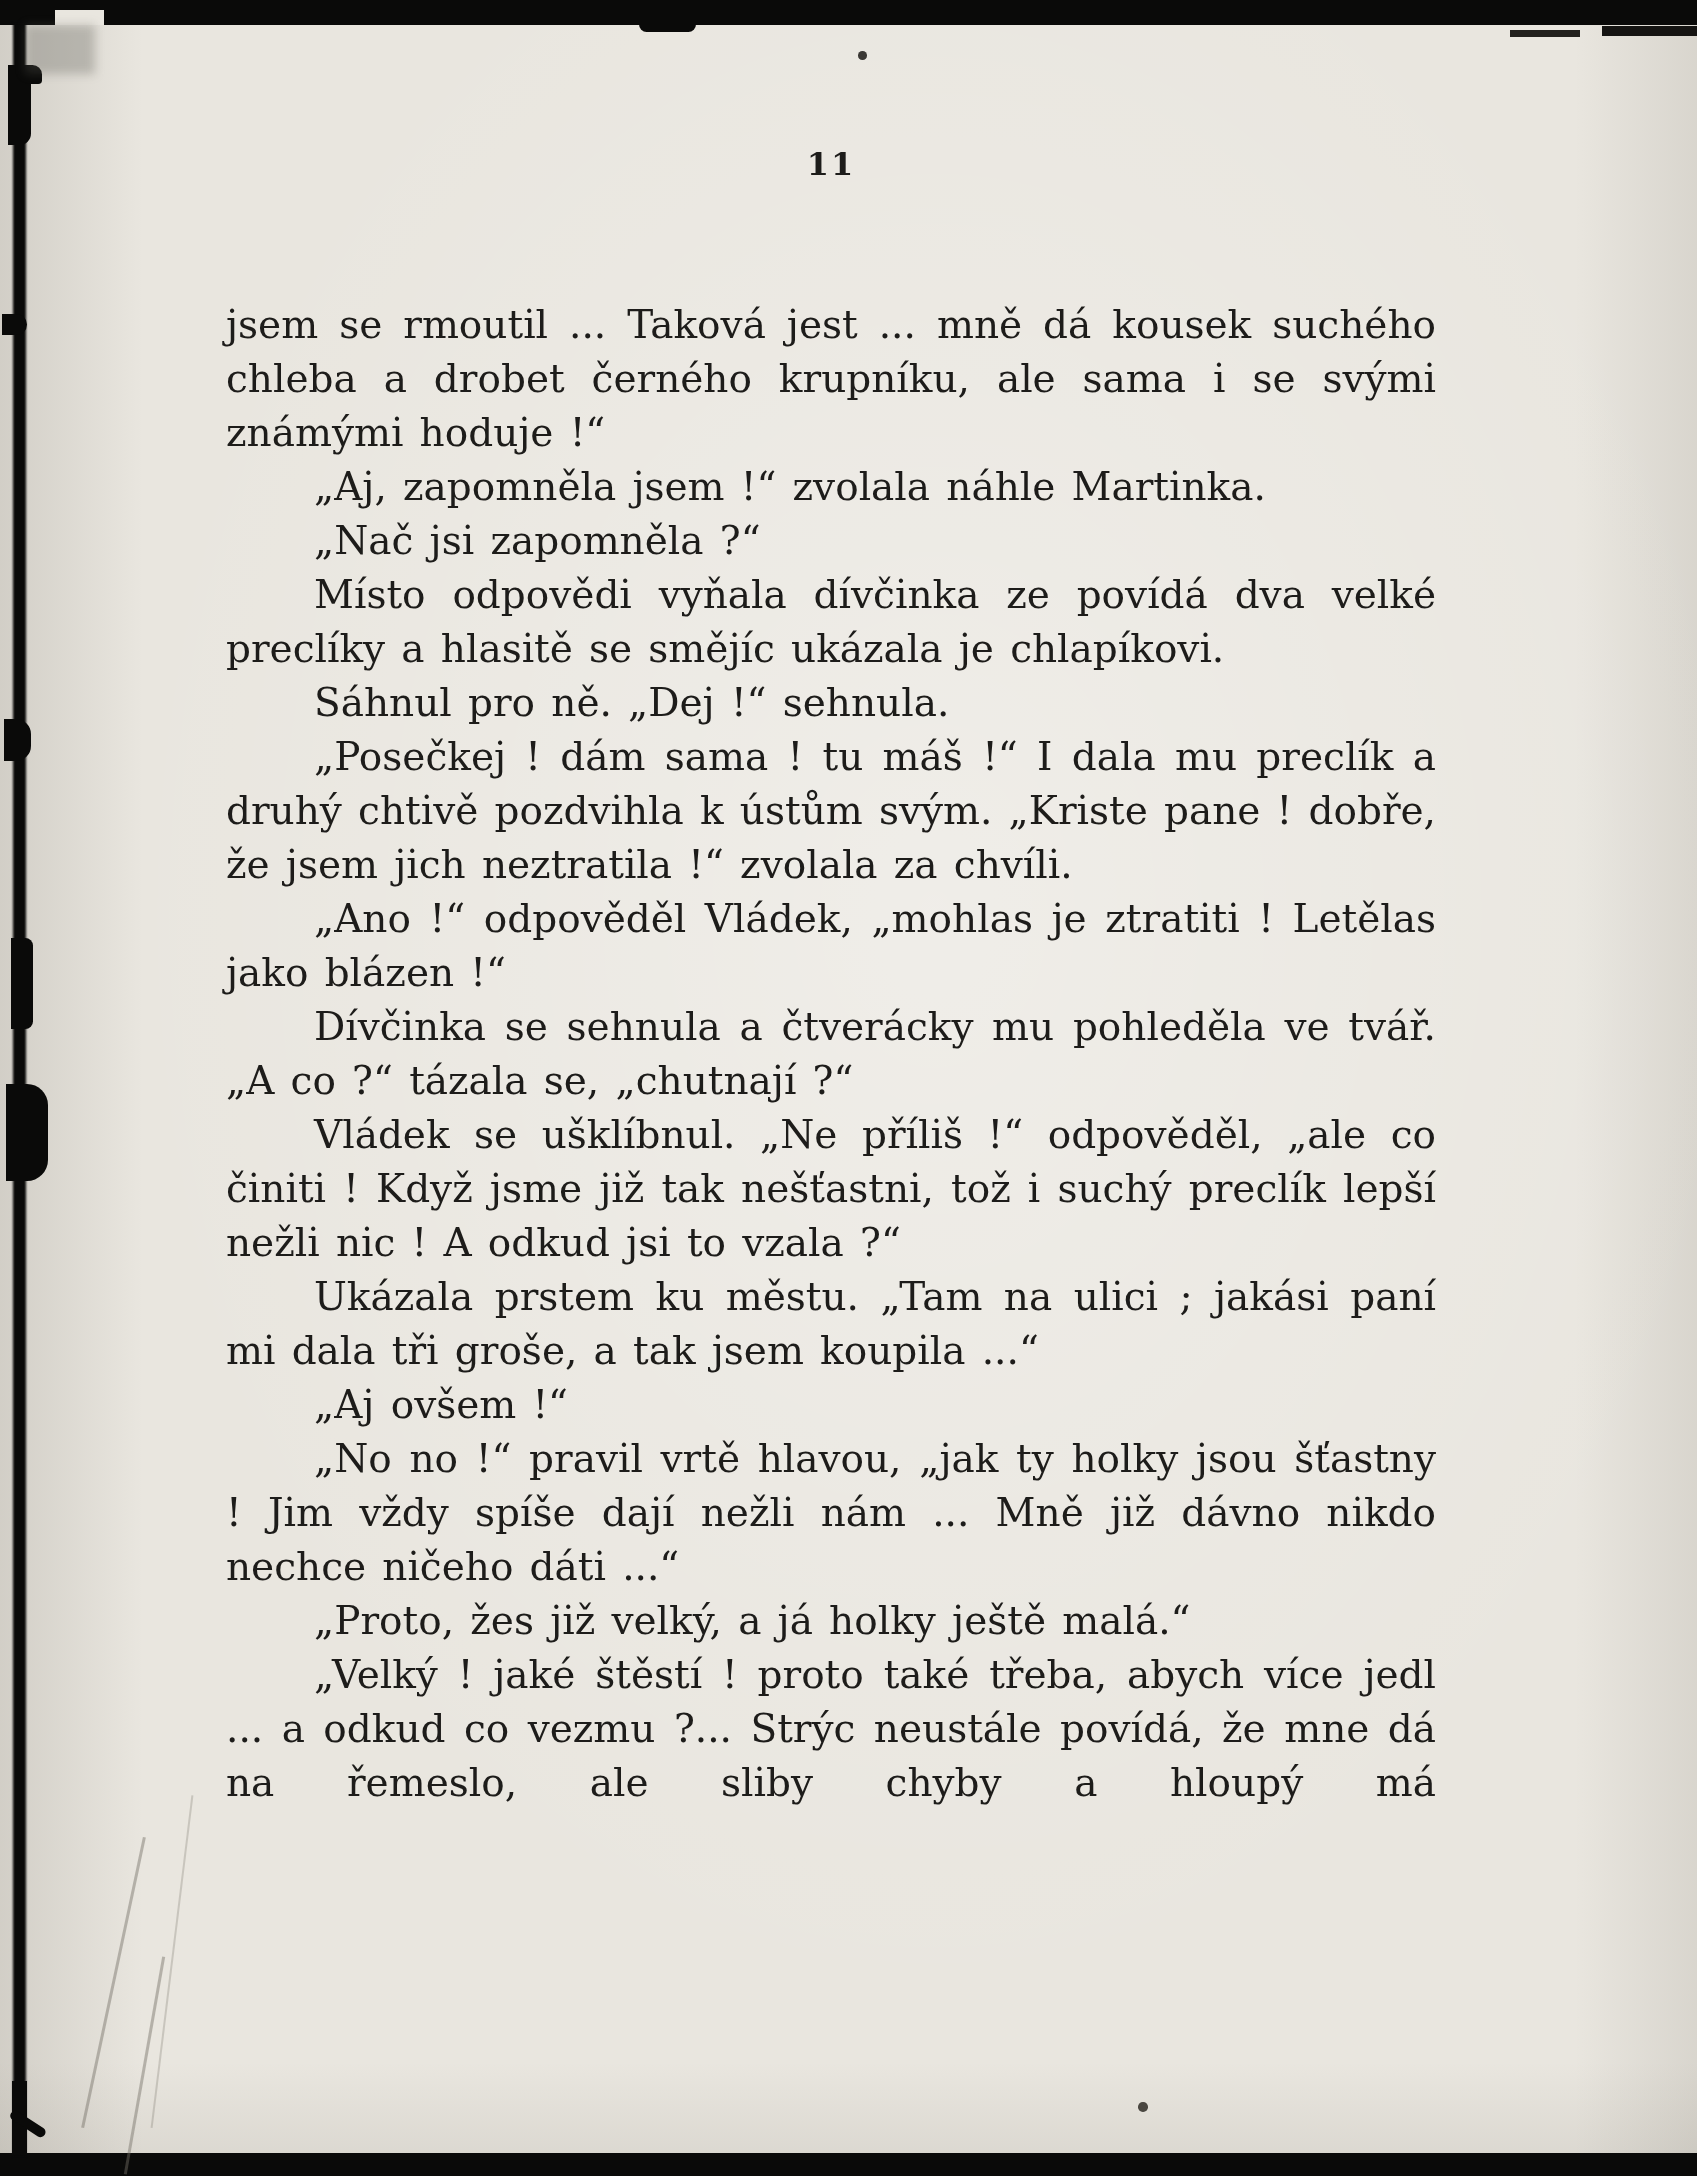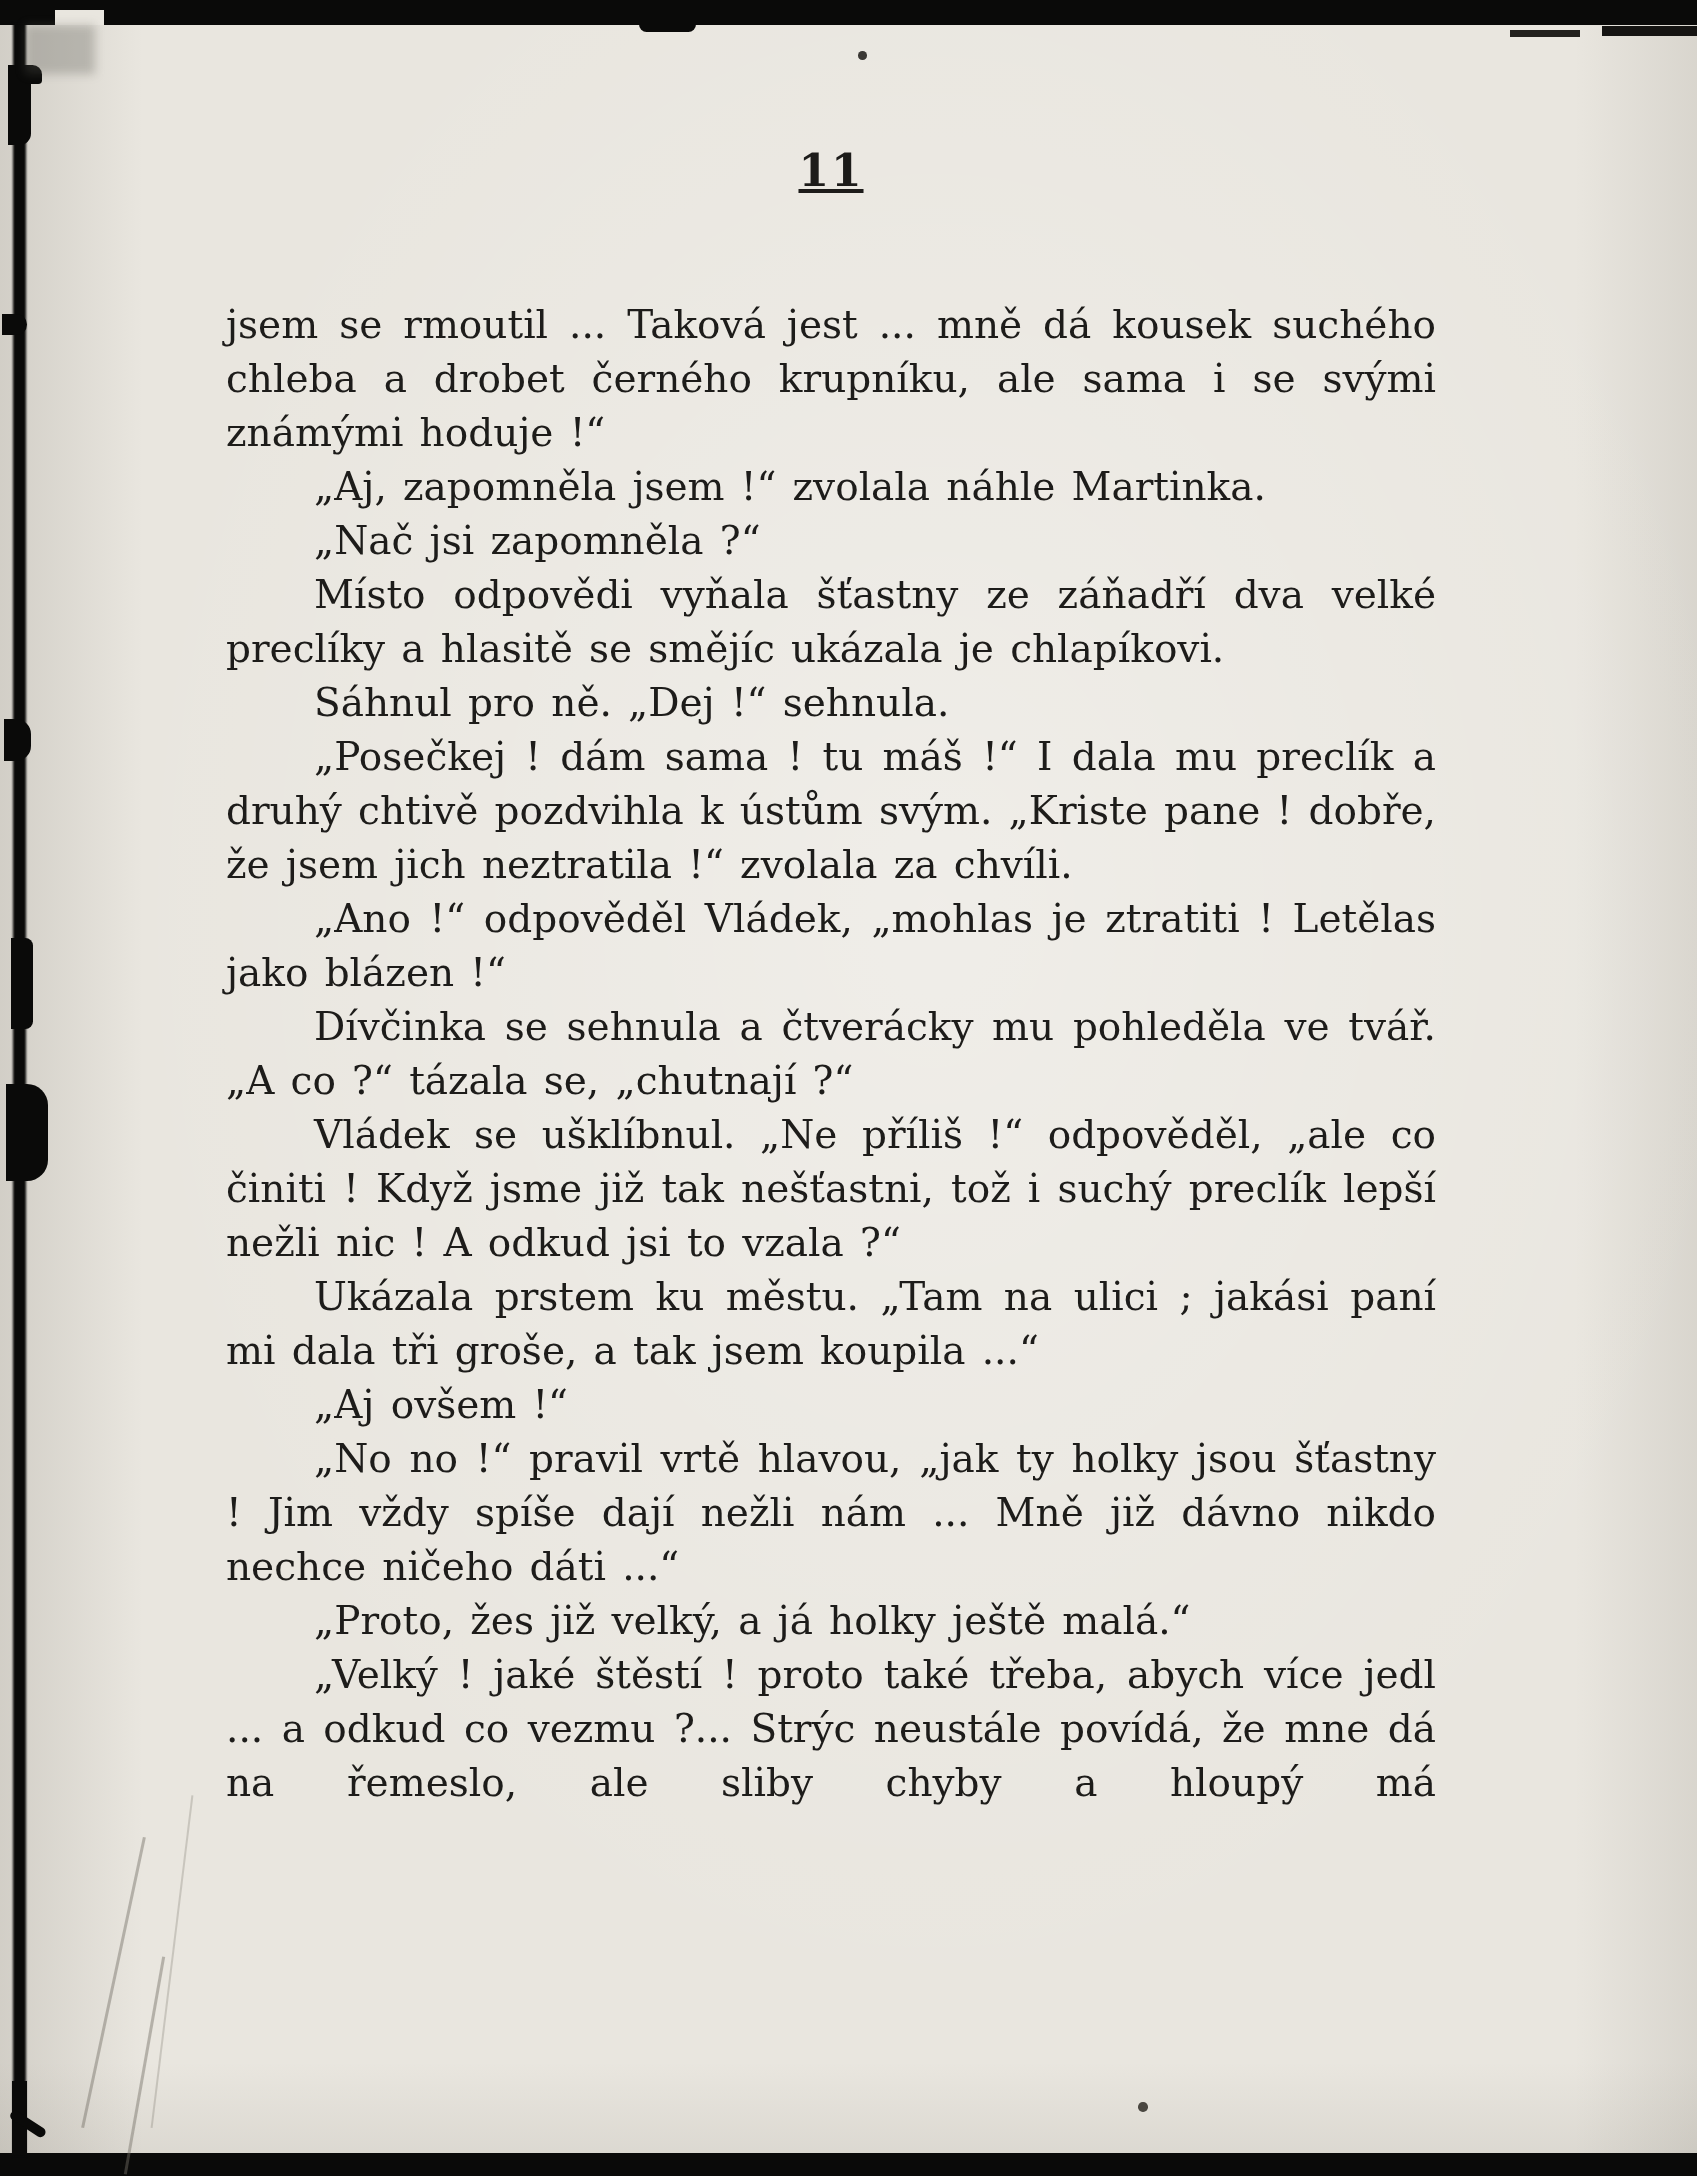--- a/index.html
+++ b/index.html
@@ -19,24 +19,23 @@
       linear-gradient(270deg, rgba(70,64,52,0.10) 0px, rgba(70,64,52,0) 124px),
       linear-gradient(0deg, rgba(70,64,52,0.10) 0px, rgba(70,64,52,0) 114px),
       var(--paper, #e9e6df);
   }
 
   
   .page-number {
     position: absolute;
     top: 145px; left: 226px; width: 1210px;
     text-align: center;
-    font-size: 44px;
+    font-size: 32px;
     font-weight: bold;
     letter-spacing: 1.9px;
-    text-decoration: underline;
   }
 
   .text-block {
     position: absolute;
     top: 298px; left: 226px; width: 1210px;
     font-size: 39px;
     line-height: 54px;
     text-align: justify;
     word-spacing: 3.8px;
   }
@@ -80,21 +79,21 @@
 <body>
 
 <div id="scan">
 
   <div class="page-number">11</div>
 
   <div class="text-block">
     <p class="p-first">jsem se rmoutil ...  Taková jest ... mně dá kousek suchého chleba a drobet černého krupníku, ale sama i se svými známými hoduje !“</p>
     <p>„Aj, zapomněla jsem !“ zvolala náhle Martinka.</p>
     <p>„Nač jsi zapomněla ?“</p>
-    <p>Místo odpovědi vyňala šťastny ze záňadří dva velké preclíky a hlasitě se smějíc ukázala je chlapíkovi.</p>
+    <p>Místo odpovědi vyňala dívčinka ze povídá dva velké preclíky a hlasitě se smějíc ukázala je chlapíkovi.</p>
     <p>Sáhnul pro ně.  „Dej !“ sehnula.</p>
     <p>„Posečkej ! dám sama ! tu máš !“ I dala mu preclík a druhý chtivě pozdvihla k ústům svým.  „Kriste pane ! dobře, že jsem jich neztratila !“ zvolala za chvíli.</p>
     <p>„Ano !“ odpověděl Vládek, „mohlas je ztratiti ! Letělas jako blázen !“</p>
     <p>Dívčinka se sehnula a čtverácky mu pohleděla ve tvář.  „A co ?“ tázala se, „chutnají ?“</p>
     <p>Vládek se ušklíbnul.  „Ne příliš !“ odpověděl, „ale co činiti ! Když jsme již tak nešťastni, tož i suchý preclík lepší nežli nic ! A odkud jsi to vzala ?“</p>
     <p>Ukázala prstem ku městu.  „Tam na ulici ; jakási paní mi dala tři groše, a tak jsem koupila ...“</p>
     <p>„Aj ovšem !“</p>
     <p>„No no !“ pravil vrtě hlavou, „jak ty holky jsou šťastny ! Jim vždy spíše dají nežli nám ...  Mně již dávno nikdo nechce ničeho dáti ...“</p>
     <p>„Proto, žes již velký, a já holky ještě malá.“</p>
     <p class="p-cont">„Velký ! jaké štěstí ! proto také třeba, abych více jedl ... a odkud co vezmu ?... Strýc neustále povídá, že mne dá na řemeslo, ale sliby chyby a hloupý má</p>

